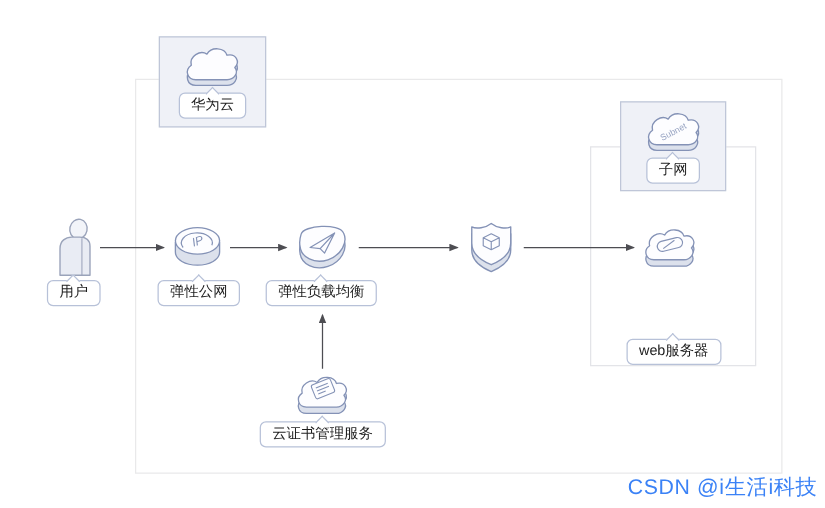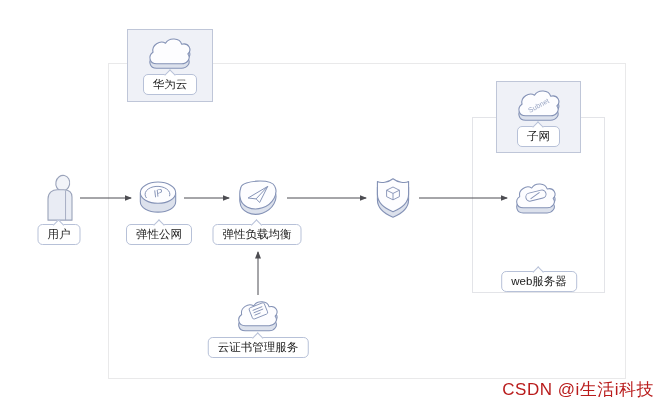--- a/index.html
+++ b/index.html
@@ -24,21 +24,21 @@
   .bubble::before{
     content:"";position:absolute;top:-4.5px;left:50%;width:7px;height:7px;margin-left:-4.5px;
     background:#fff;border-left:1px solid #b7c1d8;border-top:1px solid #b7c1d8;
     transform:rotate(45deg);
   }
   .node-bubble{position:absolute;transform:translateX(-50%);}
   .node-icon{position:absolute;}
   .badge .bubble{margin-top:1px;}
   #watermark{
     position:absolute;right:6px;bottom:5px;font-size:17px;letter-spacing:.5px;
-    color:#b91c1c;
+    color:#3b82f6;
   }
   svg{display:block;overflow:visible;}
   #arrows{position:absolute;left:0;top:0;pointer-events:none;}
 </style>
 </head>
 <body>
 
 <div id="canvas">
 
   <div class="region outer-region"></div>

